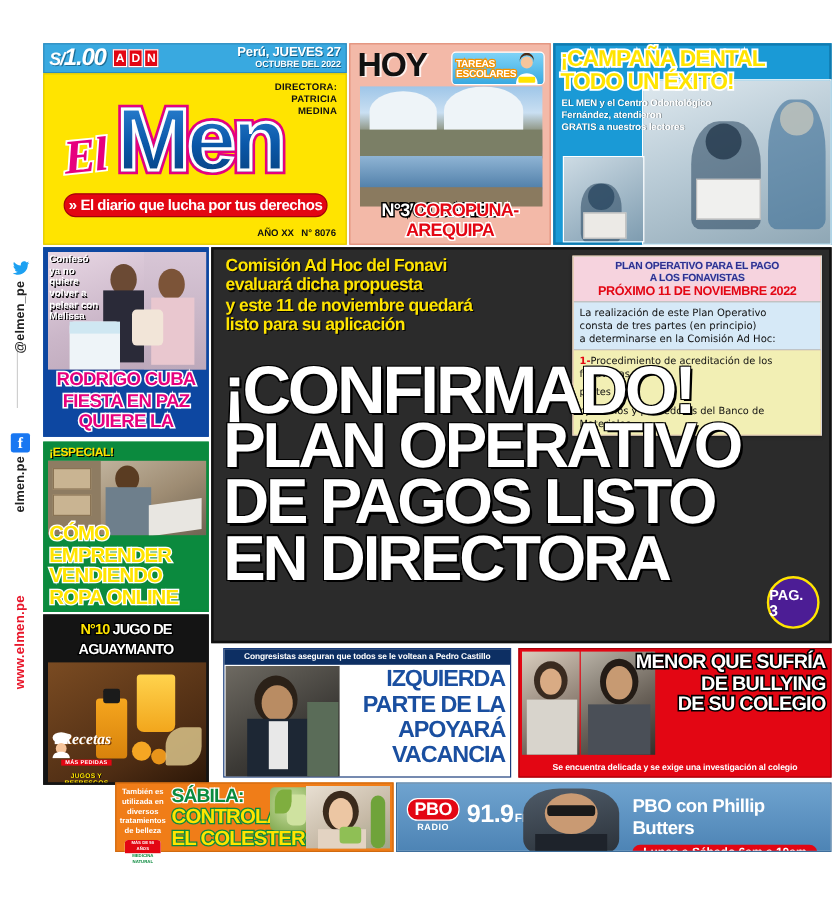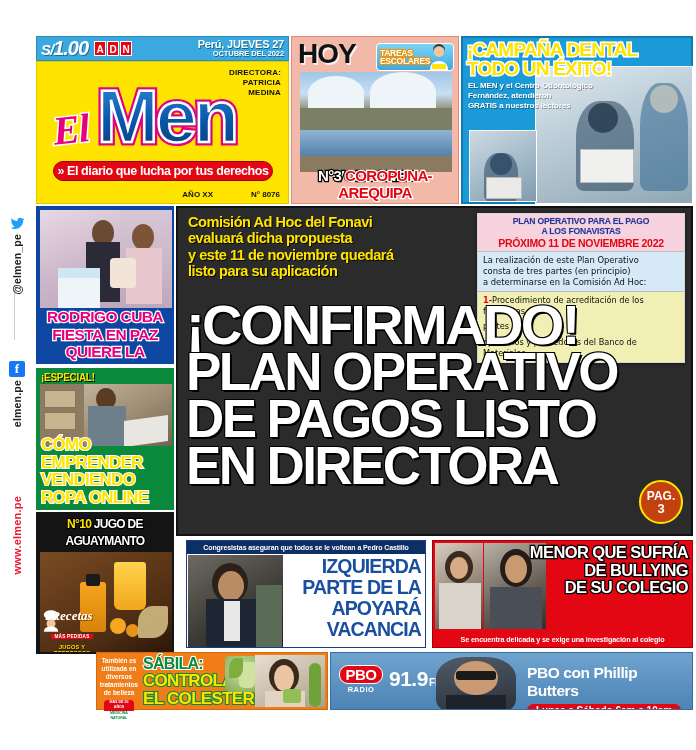--- a/index.html
+++ b/index.html
@@ -105,21 +105,21 @@
     -webkit-background-clip: text; background-clip: text; color: transparent;
     -webkit-text-stroke: 2.5px #ffffff;
   }
   .slogan {
     position: absolute; left: 16px; bottom: 22px; width: 220px; height: 20px;
     background: #e30613; border-radius: 11px; border: 1.5px solid #a30009;
     color: #fff; font-weight: bold; font-size: 12.5px; line-height: 18px;
     text-align: center; letter-spacing: -.4px;
   }
   .mh-foot {
-    position: absolute; right: 8px; bottom: 4px; display: flex; gap: 38px;
+    position: absolute; right: 8px; bottom: 4px; display: flex; gap: 6px;
     font-size: 8px; font-weight: bold; color: #111;
   }
 
   
   .hoy {
     position: absolute; left: 291px; top: 36px; width: 168px; height: 168px;
     background: #f3b9a8; border: 1px solid #e08d77;
   }
   .hoy-title {
     position: absolute; left: 6px; top: 2px; font-size: 28px; font-weight: bold;
@@ -233,23 +233,23 @@
     line-height: .88; z-index: 5;
     text-shadow: 2px 2px 0 #000, -1px -1px 0 #000, 1px -1px 0 #000, -1px 1px 0 #000;
   }
   .bighead .l { display: block; white-space: nowrap; }
   .bh1 { font-size: 56px; }
   .bh2 { font-size: 53px; }
   .bh3 { font-size: 53px; }
   .bh4 { font-size: 53px; }
   .pag {
     position: absolute; right: 8px; bottom: 10px; width: 44px; height: 44px;
-    border-radius: 50%; background: #c2410c; border: 2.5px solid #ffe400;
+    border-radius: 50%; background: #4c1d95; border: 2.5px solid #ffe400;
     color: #fff; font-weight: bold; font-size: 12px; line-height: 1.0;
-    display: flex; flex-direction: column; align-items: center; justify-content: center;
+    display: flex; flex-direction: column; align-items: flex-start; justify-content: center;
     z-index: 6;
   }
   .pag .p2 { font-size: 13px; }
 
   
   .card { position: absolute; overflow: hidden; }
 
   .rodrigo { left: 36px; top: 206px; width: 138px; height: 158px;
     background: #0d47a1; border: 2px solid #0d47a1; }
   .rodrigo-ph {
@@ -586,20 +586,28 @@
     <div class="rodrigo-ph">
       <div style="position:absolute;right:0;top:0;width:52px;height:98px;background:linear-gradient(180deg,#d8c6d6,#bda9bb);"></div>
       <div class="blob" style="left:52px;top:10px;width:22px;height:26px;background:#6b4a34;"></div>
       <div style="position:absolute;left:46px;top:32px;width:34px;height:60px;background:#2a2a38;"></div>
       <div class="blob" style="left:92px;top:14px;width:22px;height:26px;background:#7c5438;"></div>
       <div style="position:absolute;left:86px;top:38px;width:36px;height:56px;background:#e9c7cf;"></div>
       <div style="position:absolute;left:70px;top:48px;width:26px;height:30px;background:#f2e5d8;border-radius:4px;"></div>
       <div style="position:absolute;left:18px;top:58px;width:42px;height:40px;background:#eef4f8;border-radius:4px 4px 0 0;"></div>
       <div style="position:absolute;left:18px;top:58px;width:42px;height:10px;background:#cfe7f2;"></div>
     </div>
+    <div class="rodrigo-kick">
+      <div>Confesó</div>
+      <div>ya no</div>
+      <div>quiere</div>
+      <div>volver a</div>
+      <div>pelear con</div>
+      <div>Melissa</div>
+    </div>
     <div class="rodrigo-ttl">
       <div>RODRIGO CUBA</div>
       <div>FIESTA EN PAZ</div>
       <div>QUIERE LA</div>
     </div>
   </div>
 
   <div class="card especial">
     <div class="esp-ph">
       <div style="position:absolute;left:0;top:0;width:44px;height:62px;background:#8e7c62;"></div>

